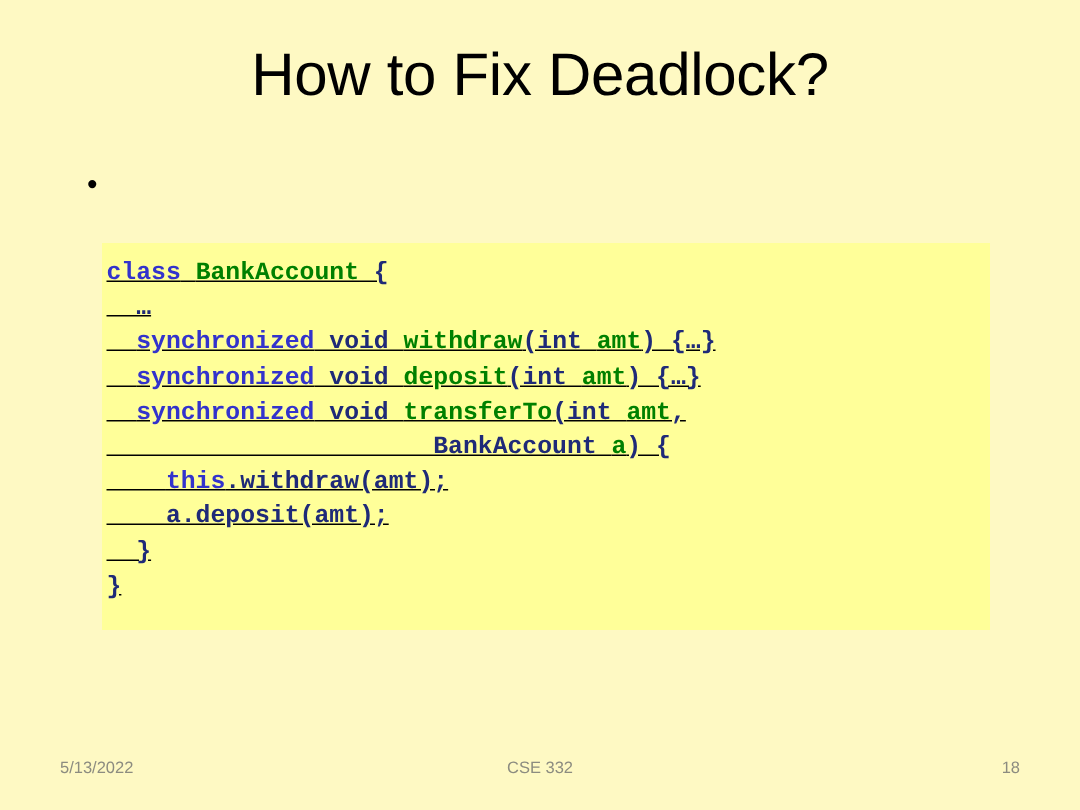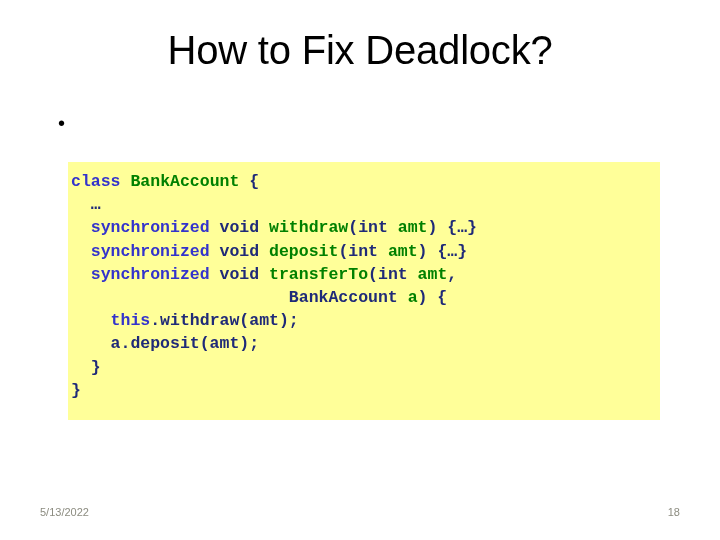--- a/index.html
+++ b/index.html
@@ -13,21 +13,21 @@
     font-family: "Liberation Sans", sans-serif;
     overflow: hidden;
     position: relative;
   }
 
   #slide {
     position: absolute;
     left: 0; top: 0;
     width: 720px;
     height: 540px;
-    background: #ffffff;
+    background: #fef9c3;
   }
 
   
   #title {
     position: absolute;
     left: 0;
     top: 26px;
     width: 720px;
     text-align: center;
     font-family: "Liberation Sans", sans-serif;
@@ -131,22 +131,23 @@
 <div id="slide">
 
   <div id="title">How to Fix Deadlock?</div>
 
   <div id="bullet-list">
     <div class="bullet-row">
       <span class="bullet-mark">•</span>
     </div>
   </div>
 
-  <div id="code-box" style="background: rgb(255, 255, 153);">
+  <div id="code-box" style="background: rgb(255, 255, 153); text-decoration: underline;">
     <div id="code-lines" style="background: rgb(255, 255, 153);"><div class="code-line"><span class="tok-kw" style="color: rgb(51, 51, 204);">class</span><span class="tok-pl" style="color: rgb(31, 42, 120);"> </span><span class="tok-id" style="color: rgb(0, 128, 0);">BankAccount</span><span class="tok-pl" style="color: rgb(31, 42, 120);"> {</span></div><div class="code-line"><span class="tok-dots" style="color: rgb(31, 42, 120);">  …</span></div><div class="code-line"><span class="tok-pl" style="color: rgb(31, 42, 120);">  </span><span class="tok-kw" style="color: rgb(51, 51, 204);">synchronized</span><span class="tok-pl" style="color: rgb(31, 42, 120);"> void </span><span class="tok-id" style="color: rgb(0, 128, 0);">withdraw</span><span class="tok-pl" style="color: rgb(31, 42, 120);">(int </span><span class="tok-id" style="color: rgb(0, 128, 0);">amt</span><span class="tok-pl" style="color: rgb(31, 42, 120);">) {…}</span></div><div class="code-line"><span class="tok-pl" style="color: rgb(31, 42, 120);">  </span><span class="tok-kw" style="color: rgb(51, 51, 204);">synchronized</span><span class="tok-pl" style="color: rgb(31, 42, 120);"> void </span><span class="tok-id" style="color: rgb(0, 128, 0);">deposit</span><span class="tok-pl" style="color: rgb(31, 42, 120);">(int </span><span class="tok-id" style="color: rgb(0, 128, 0);">amt</span><span class="tok-pl" style="color: rgb(31, 42, 120);">) {…}</span></div><div class="code-line"><span class="tok-pl" style="color: rgb(31, 42, 120);">  </span><span class="tok-kw" style="color: rgb(51, 51, 204);">synchronized</span><span class="tok-pl" style="color: rgb(31, 42, 120);"> void </span><span class="tok-id" style="color: rgb(0, 128, 0);">transferTo</span><span class="tok-pl" style="color: rgb(31, 42, 120);">(int </span><span class="tok-id" style="color: rgb(0, 128, 0);">amt</span><span class="tok-pl" style="color: rgb(31, 42, 120);">,</span></div><div class="code-line"><span class="tok-pl" style="color: rgb(31, 42, 120);">                      BankAccount </span><span class="tok-id" style="color: rgb(0, 128, 0);">a</span><span class="tok-pl" style="color: rgb(31, 42, 120);">) {</span></div><div class="code-line"><span class="tok-pl" style="color: rgb(31, 42, 120);">    </span><span class="tok-kw" style="color: rgb(51, 51, 204);">this</span><span class="tok-pl" style="color: rgb(31, 42, 120);">.withdraw(amt);</span></div><div class="code-line"><span class="tok-pl" style="color: rgb(31, 42, 120);">    a.deposit(amt);</span></div><div class="code-line"><span class="tok-pl" style="color: rgb(31, 42, 120);">  }</span></div><div class="code-line"><span class="tok-pl" style="color: rgb(31, 42, 120);">}</span></div></div>
   </div>
 
   <div id="footer">
     <span id="footer-date">5/13/2022</span>
+    <span id="footer-course">CSE 332</span>
     <span id="footer-page">18</span>
   </div>
 
 </div>
 
 </body></html>

